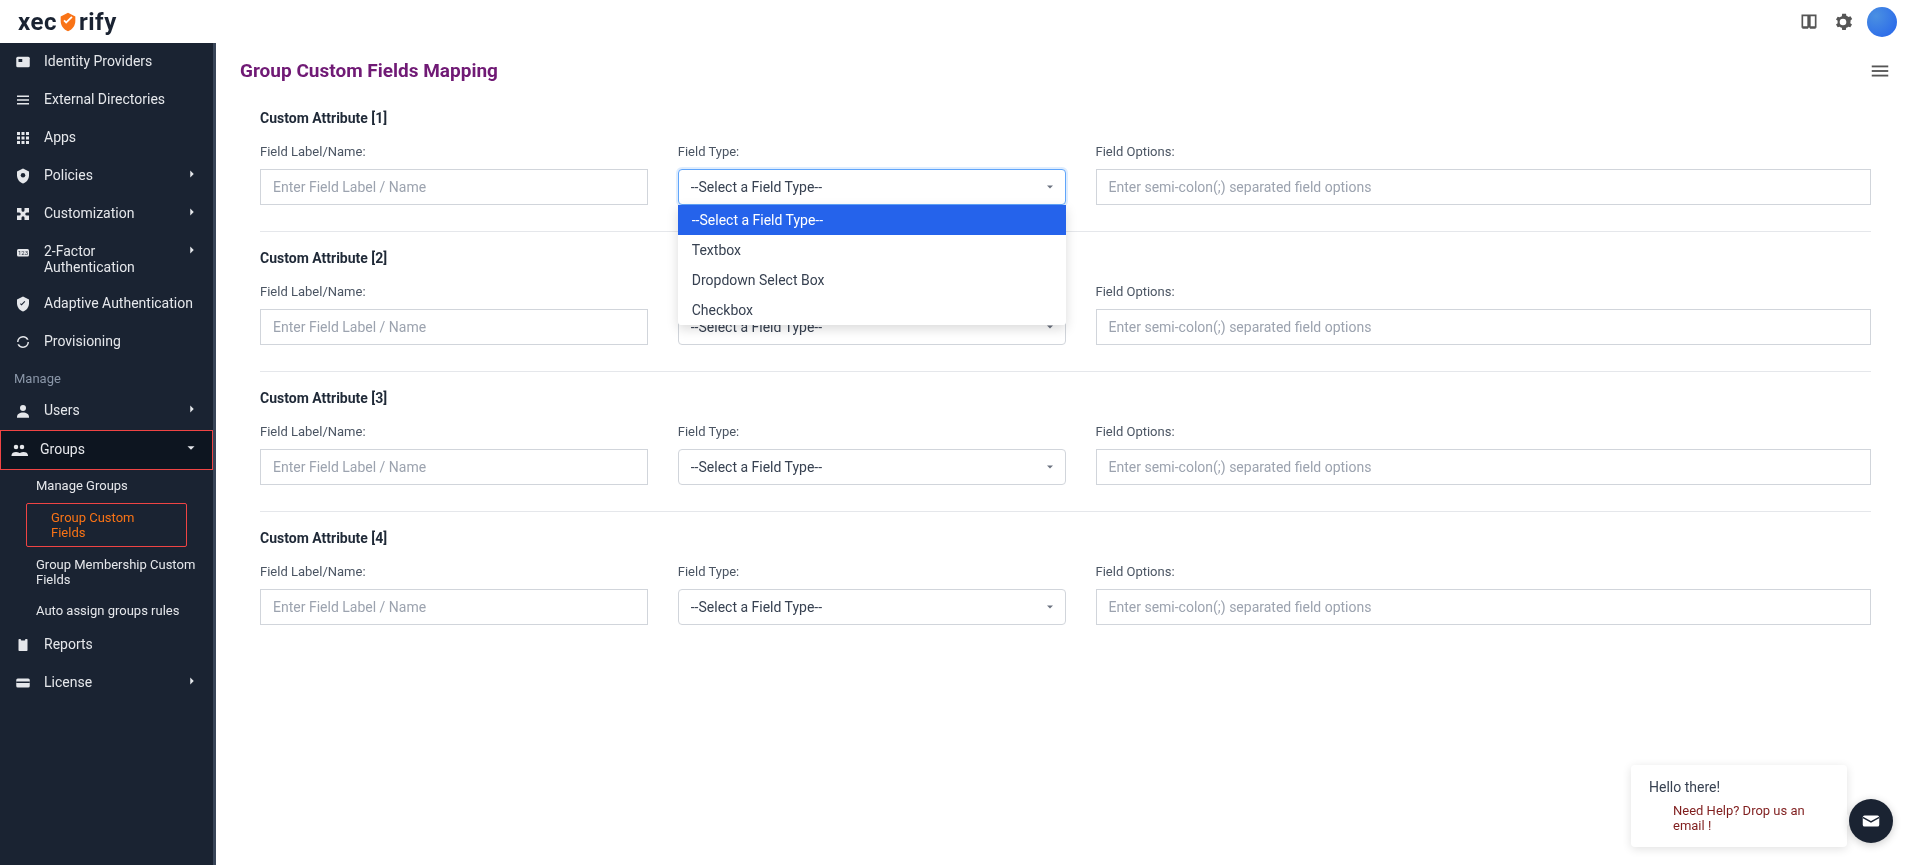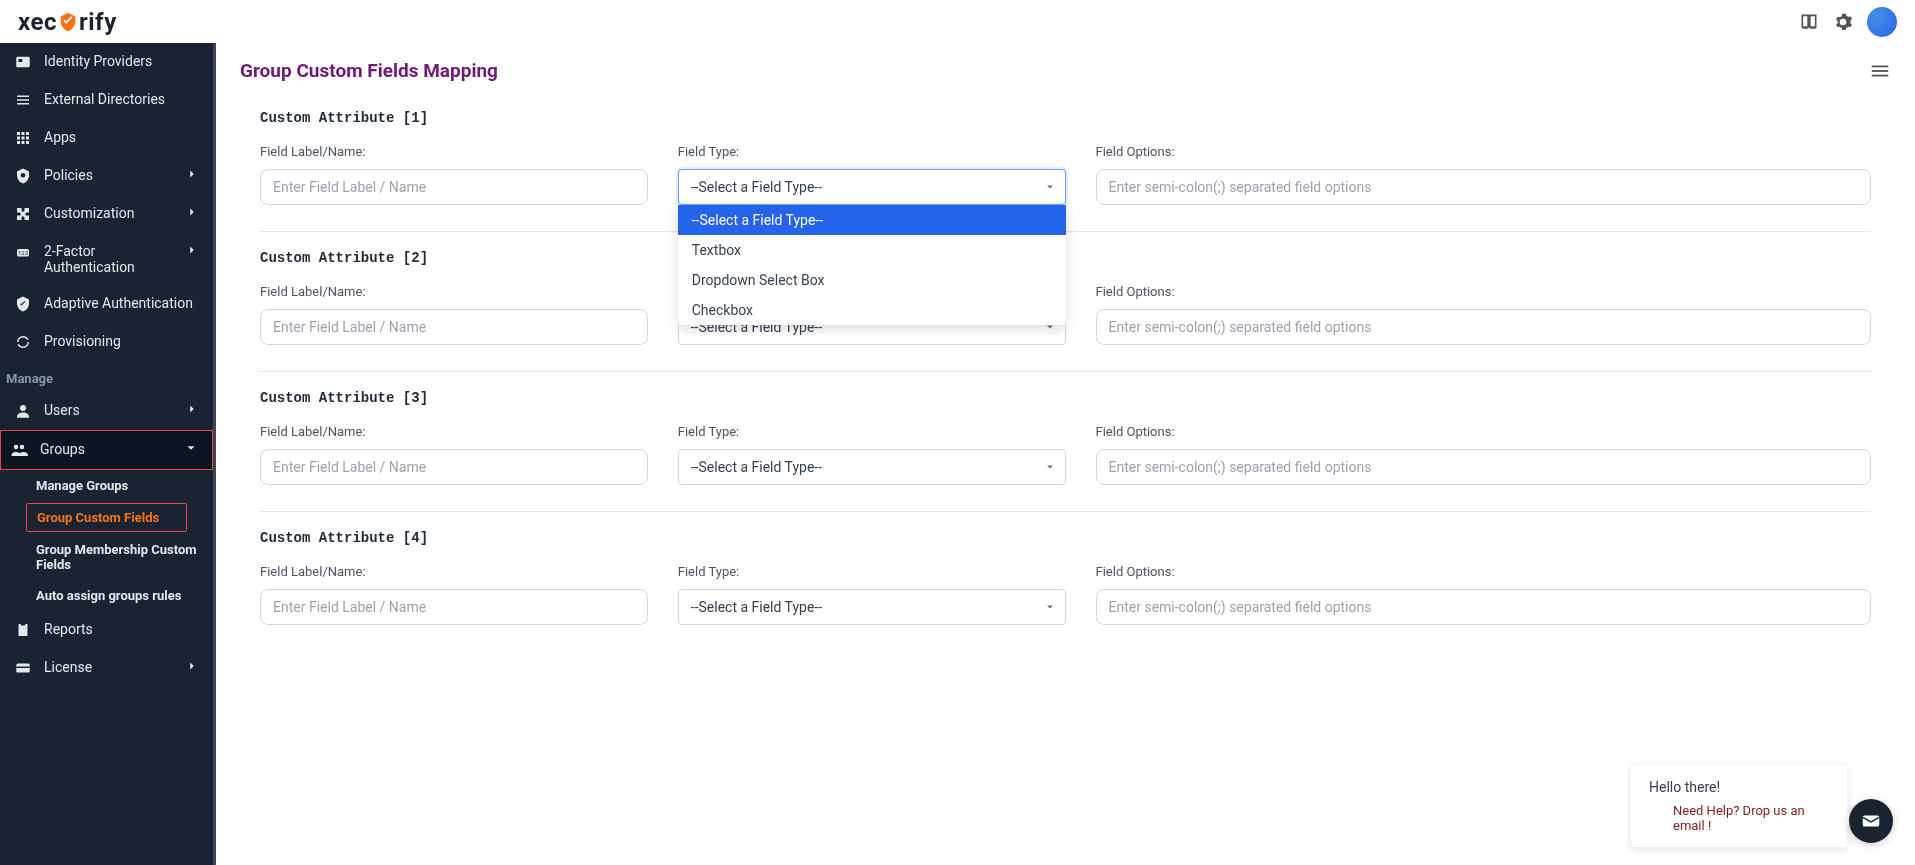--- a/index.html
+++ b/index.html
@@ -17,37 +17,37 @@
 .layout { display: flex; height: calc(100vh - 43px); }
 .sidebar { width: 216px; background: #1a2332; color: #e5e7eb; overflow-y: auto; flex-shrink: 0; border-right: 3px solid #394558; }
 .main { flex: 1; background: #fff; overflow-y: auto; position: relative; }
 
 
 .nav-item { display: flex; align-items: flex-start; padding: 10px 14px; cursor: pointer; font-size: 14px; color: #e5e7eb; position: relative; gap: 12px; }
 .nav-item.active { background: #0d1520; border: 1px solid #ef4444; padding-left: 9px; }
 .nav-icon { width: 18px; height: 18px; fill: #e5e7eb; flex-shrink: 0; }
 .nav-label { flex: 1; }
 .nav-chevron { width: 14px; height: 14px; fill: #e5e7eb; }
-.nav-section-label { padding: 10px 6px 6px; font-size: 13px; color: #8a96a8; font-weight: bold; }
-.sub-item { padding: 8px 14px 8px 36px; font-size: 13px; cursor: pointer; color: #e5e7eb; font-weight: bold; }
-.sub-item.highlighted { color: #f97316; border: 1px solid #ef4444; margin: 2px 26px; padding: 6px 10px; border-radius: 2px; }
+.nav-section-label { padding: 10px 14px 6px; font-size: 13px; color: #8a96a8; }
+.sub-item { padding: 8px 14px 8px 36px; font-size: 13px; cursor: pointer; color: #e5e7eb; }
+.sub-item.highlighted { color: #f97316; border: 1px solid #ef4444; margin: 2px 26px; padding: 6px 24px; border-radius: 2px; }
 
 
 .page-header { display: flex; align-items: center; justify-content: space-between; padding: 16px 24px 10px; }
 .page-title { font-size: 19px; font-weight: 700; color: #701a75; }
 .hamburger { width: 22px; height: 22px; cursor: pointer; fill: #555; }
 
 .content { padding: 0 44px 40px; }
 .attr-block { border-bottom: 1px solid #e5e7eb; padding: 18px 0 26px; }
-.attr-title { font-size: 14px; font-weight: 700; color: #1f2937; margin-bottom: 18px; font-family: Liberation Mono, monospace; }
+.attr-title { font-size: 14px; font-weight: 700; color: #1f2937; margin-bottom: 18px; }
 .fields-row { display: flex; gap: 30px; }
 .field-col { flex: 1; position: relative; }
 .field-col.wide { flex: 2; }
 .field-label { font-size: 13px; color: #4b5563; margin-bottom: 10px; display: block; }
-.text-input { width: 100%; padding: 9px 12px; border: 1px solid #d1d5db; border-radius: 8px; font-size: 14px; color: #374151; }
+.text-input { width: 100%; padding: 9px 12px; border: 1px solid #d1d5db; border-radius: 0; font-size: 14px; color: #374151; }
 .text-input::placeholder { color: #9ca3af; }
 .select-wrap { position: relative; }
 .select-display { width: 100%; padding: 9px 30px 9px 12px; border: 1px solid #d1d5db; border-radius: 4px; font-size: 14px; color: #374151; background: #fff; cursor: pointer; text-align: left; }
 .select-display.open { border-color: #60a5fa; box-shadow: 0 0 0 2px rgba(96,165,250,0.2); }
 .select-caret { position: absolute; right: 10px; top: 50%; transform: translateY(-50%); width: 12px; height: 12px; fill: #6b7280; pointer-events: none; }
 .dropdown { position: absolute; top: 100%; left: 0; right: 0; background: #fff; box-shadow: 0 4px 12px rgba(0,0,0,0.15); z-index: 10; border-radius: 0 0 3px 3px; margin-top: 0px; overflow: hidden; }
 .dropdown-item { padding: 7px 14px; font-size: 14px; cursor: pointer; color: #374151; }
 .dropdown-item.selected { background: #2563eb; color: #fff; }
 
 

